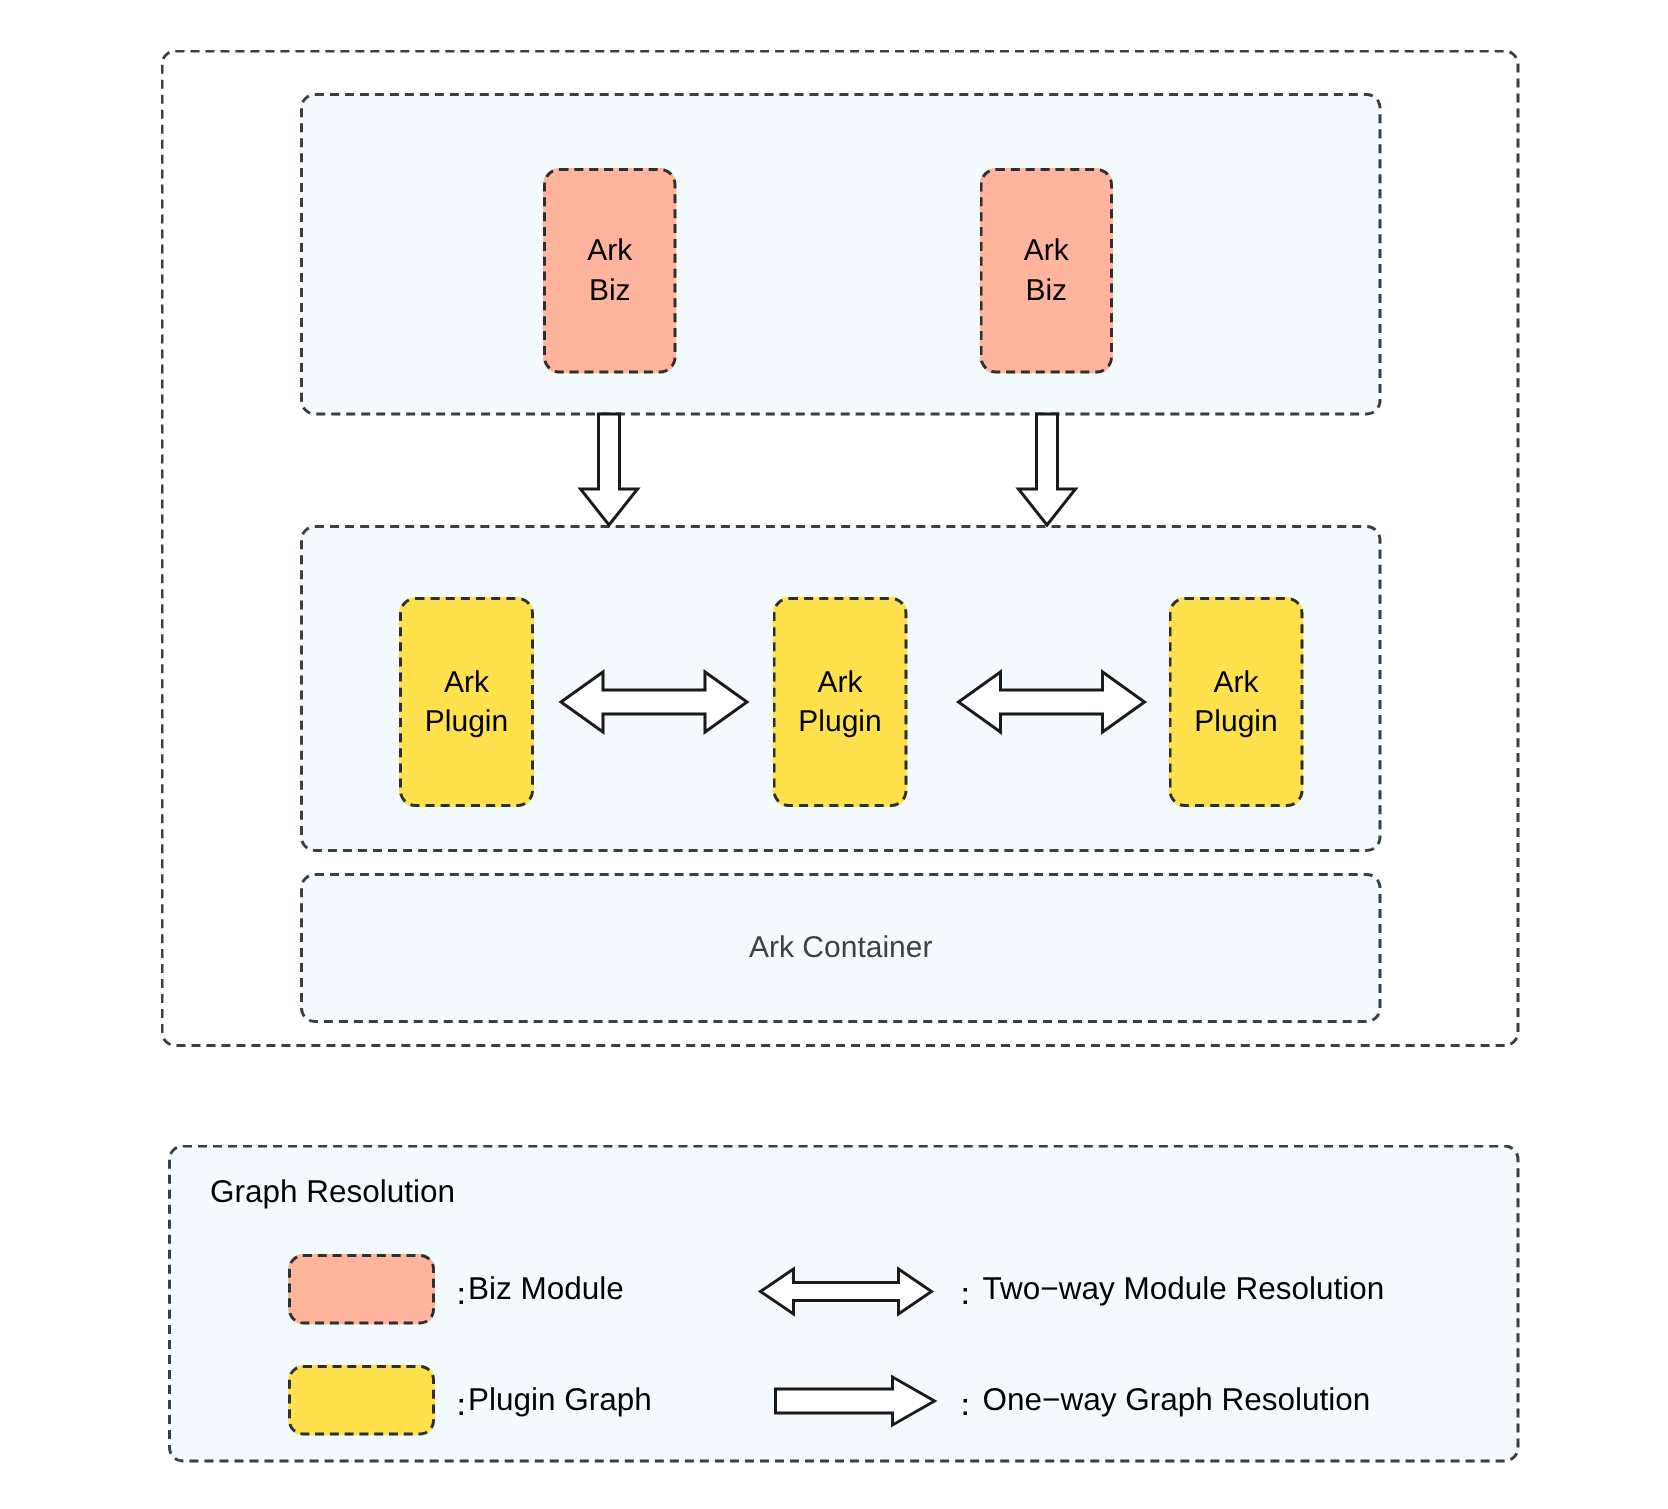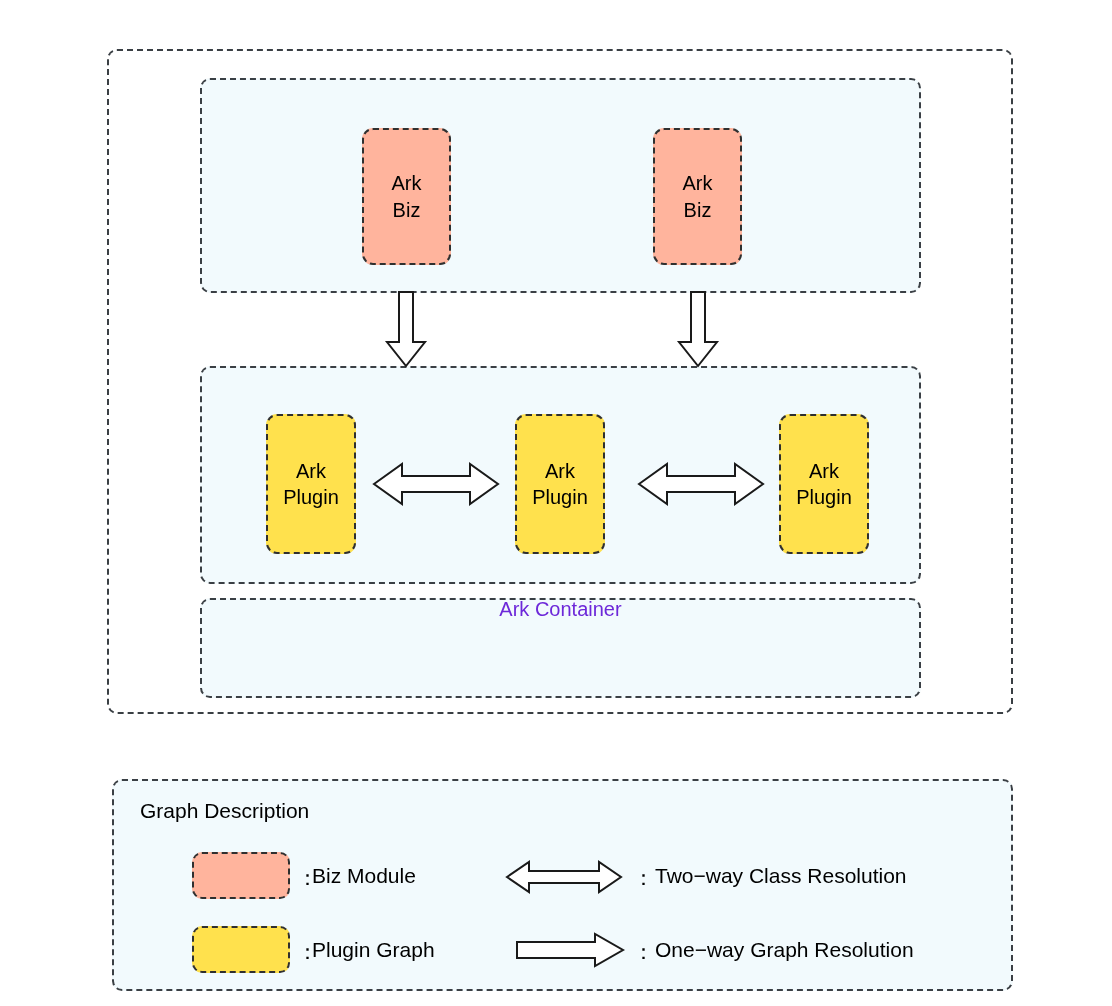--- a/index.html
+++ b/index.html
@@ -9,21 +9,21 @@
   }
   body {
     width: 1112px;
     height: 1006px;
     position: relative;
     font-family: "Liberation Sans", "DejaVu Sans", sans-serif;
     color: #1a1a1a;
     overflow: hidden;
   }
 
-  .abs { position: absolute; box-sizing: border-box; margin-top: 16px; }
+  .abs { position: absolute; box-sizing: border-box; }
 
   
   .outer-frame {
     left: 107px; top: 33px;
     width: 906px; height: 665px;
     border: 2px dashed #3a3f44;
     border-radius: 10px;
     background: transparent;
   }
 
@@ -55,22 +55,22 @@
 
   .biz1  { left: 362px; top: 112px; width: 89px;  height: 137px; }
   .biz2  { left: 653px; top: 112px; width: 89px;  height: 137px; }
 
   .plug1 { left: 266px; top: 398px; width: 90px;  height: 140px; }
   .plug2 { left: 515px; top: 398px; width: 90px;  height: 140px; }
   .plug3 { left: 779px; top: 398px; width: 90px;  height: 140px; }
 
   .container-label {
     left: 200px; top: 582px; width: 721px; height: 100px;
-    display: flex; justify-content: center;
-    font-size: 20px; color: #6d28d9;
+    display: flex; align-items: center; justify-content: center;
+    font-size: 20px; color: #404040;
   }
 
   
   .arrow { pointer-events: none; }
   .arrow-down-1 { left: 385px; top: 276px; width: 42px; height: 76px; }
   .arrow-down-2 { left: 677px; top: 276px; width: 42px; height: 76px; }
 
   .arrow-2way-a { left: 372px; top: 440px; width: 128px; height: 56px; }
   .arrow-2way-b { left: 637px; top: 440px; width: 128px; height: 56px; }
 
@@ -164,37 +164,37 @@
     <path d="M2 28 L30 8 L30 20 L98 20 L98 8 L126 28 L98 48 L98 36 L30 36 L30 48 Z" fill="#ffffff" stroke="#1a1a1a" stroke-width="2" stroke-linejoin="miter"></path>
   </svg>
 </div>
 
 <div class="abs container-label">
   <span>Ark Container</span>
 </div>
 
 <div class="abs legend-frame"></div>
 
-<div class="abs legend-title">Graph Description</div>
+<div class="abs legend-title">Graph Resolution</div>
 
 <div class="abs swatch sw-biz"></div>
 <div class="abs legend-text lt-biz-colon">：</div>
 <div class="abs legend-text lt-biz-label">Biz Module</div>
 
 <div class="abs swatch sw-plug"></div>
 <div class="abs legend-text lt-plug-colon">：</div>
 <div class="abs legend-text lt-plug-label">Plugin Graph</div>
 
 <div class="abs lg-arrow-2way">
   <svg width="118" height="38" viewBox="0 0 118 38">
     <path d="M2 19 L24 4 L24 13 L94 13 L94 4 L116 19 L94 34 L94 25 L24 25 L24 34 Z" fill="#ffffff" stroke="#1a1a1a" stroke-width="2" stroke-linejoin="miter"></path>
   </svg>
 </div>
 <div class="abs legend-text lt-two-colon">：</div>
-<div class="abs legend-text lt-two-label">Two−way Class Resolution</div>
+<div class="abs legend-text lt-two-label">Two−way Module Resolution</div>
 
 <div class="abs lg-arrow-1way">
   <svg width="110" height="36" viewBox="0 0 110 36">
     <path d="M2 10 L80 10 L80 2 L108 18 L80 34 L80 26 L2 26 Z" fill="#ffffff" stroke="#1a1a1a" stroke-width="2" stroke-linejoin="miter"></path>
   </svg>
 </div>
 <div class="abs legend-text lt-one-colon">：</div>
 <div class="abs legend-text lt-one-label">One−way Graph Resolution</div>
 
 </body></html>

